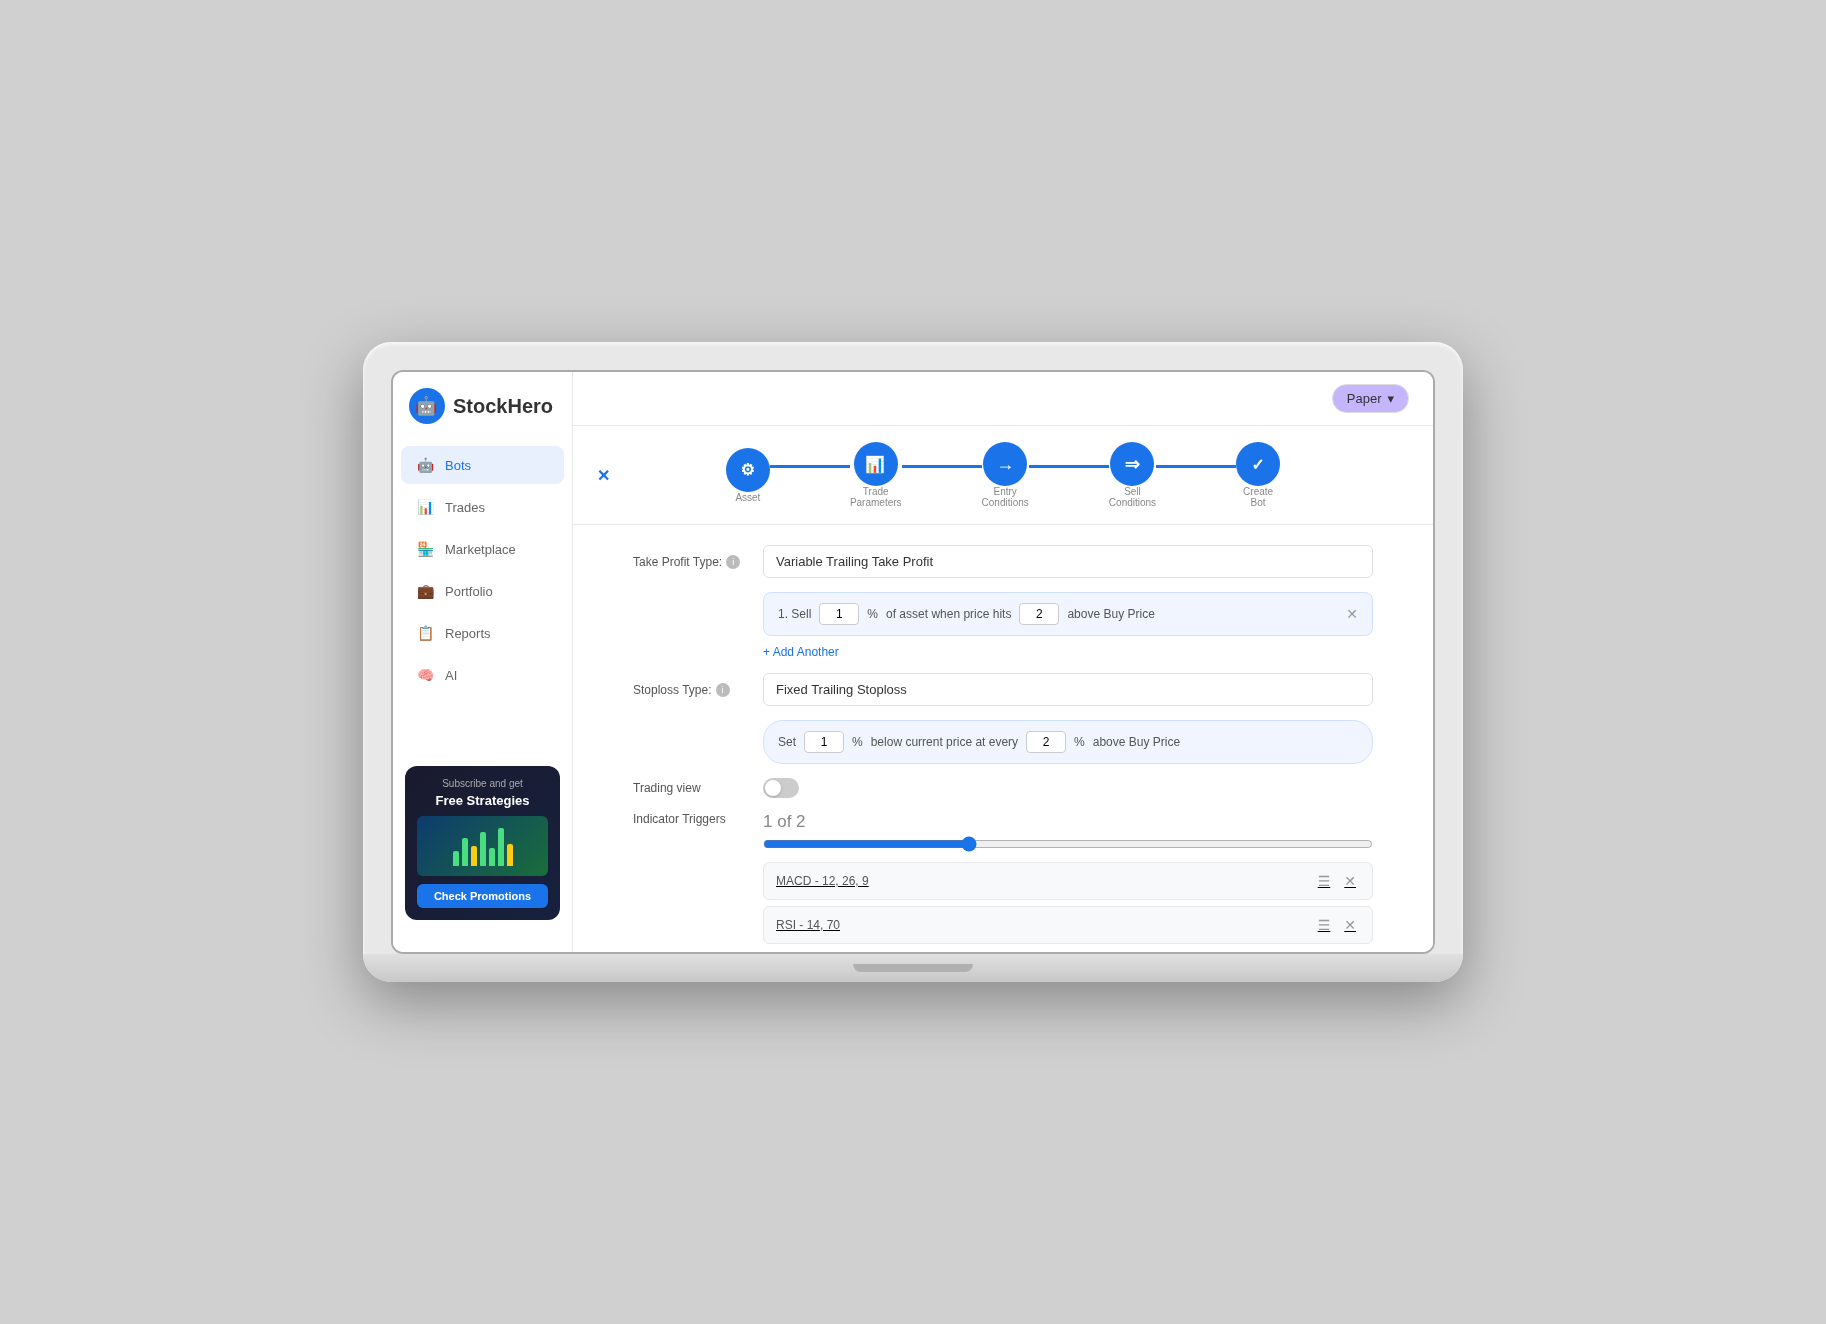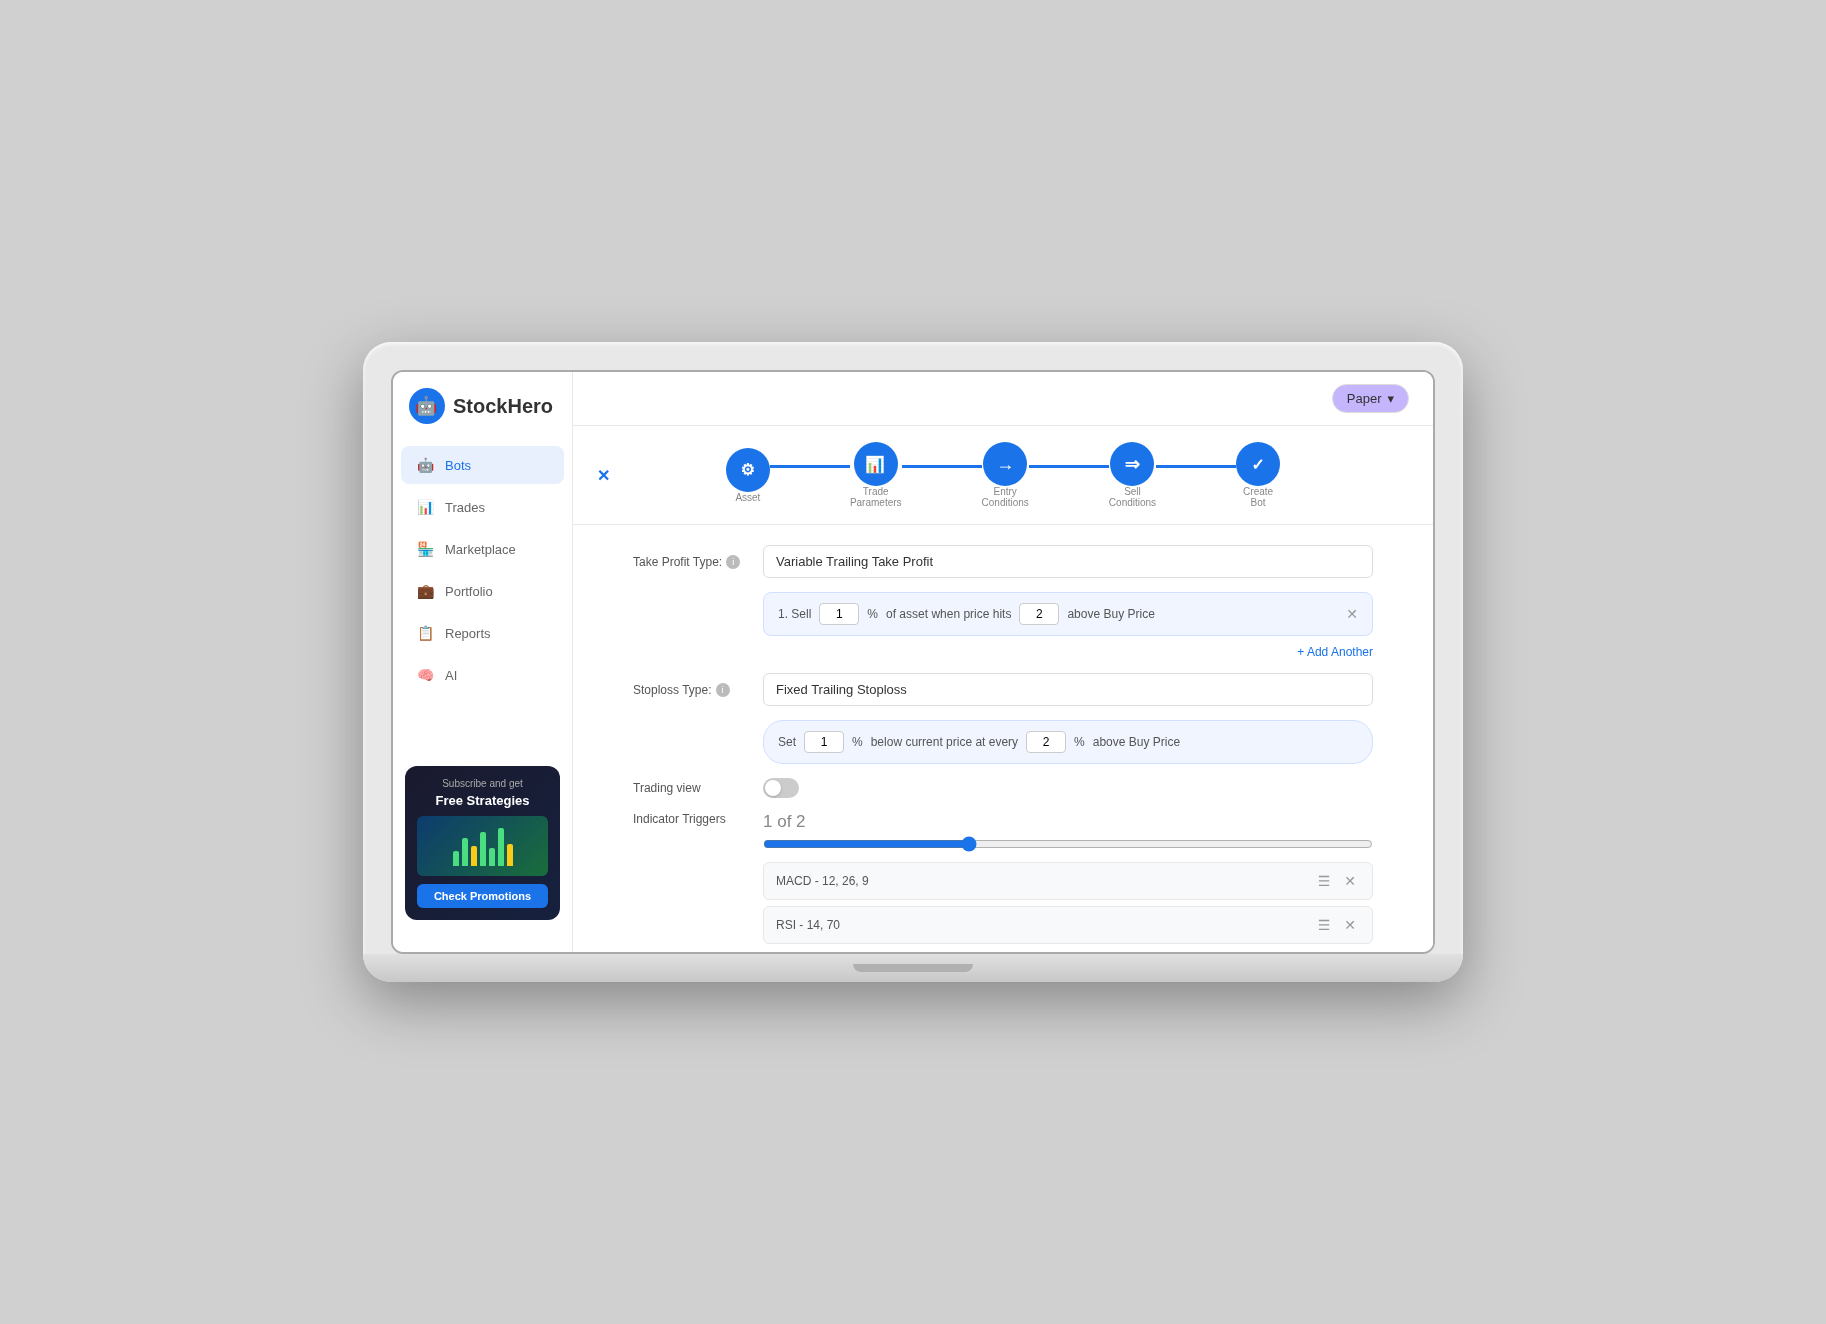--- a/index.html
+++ b/index.html
@@ -313,21 +313,20 @@
     .pill-text { font-size: 12px; color: #555; }
     .pill-close {
       margin-left: auto;
       background: none;
       border: none;
       color: #999;
       cursor: pointer;
       font-size: 14px;
     }
     .add-another {
-      text-align: right;
       margin-left: 130px;
       margin-bottom: 14px;
     }
     .add-another a {
       color: #1a73e8;
       font-size: 12px;
       text-decoration: none;
       cursor: pointer;
     }
     .stoploss-row {
@@ -368,20 +367,21 @@
     }
     .indicator-row {
       display: flex;
       align-items: center;
       background: #f8f9fa;
       border: 1px solid #e8e8e8;
       border-radius: 6px;
       padding: 8px 12px;
       margin-bottom: 6px;
       gap: 8px;
+      text-decoration: underline;
     }
     .indicator-label { flex: 1; font-size: 12px; color: #555; }
     .indicator-actions { display: flex; gap: 6px; }
     .icon-btn {
       background: none;
       border: none;
       color: #999;
       cursor: pointer;
       font-size: 14px;
       padding: 2px 4px;

